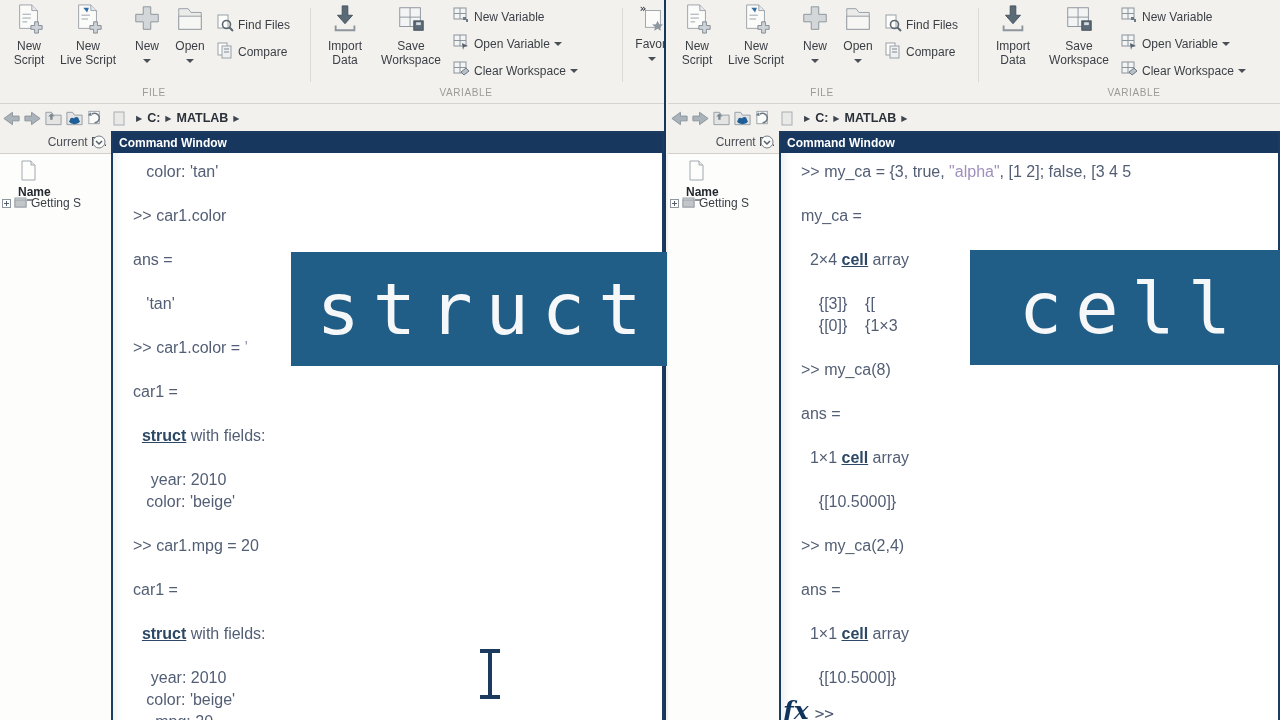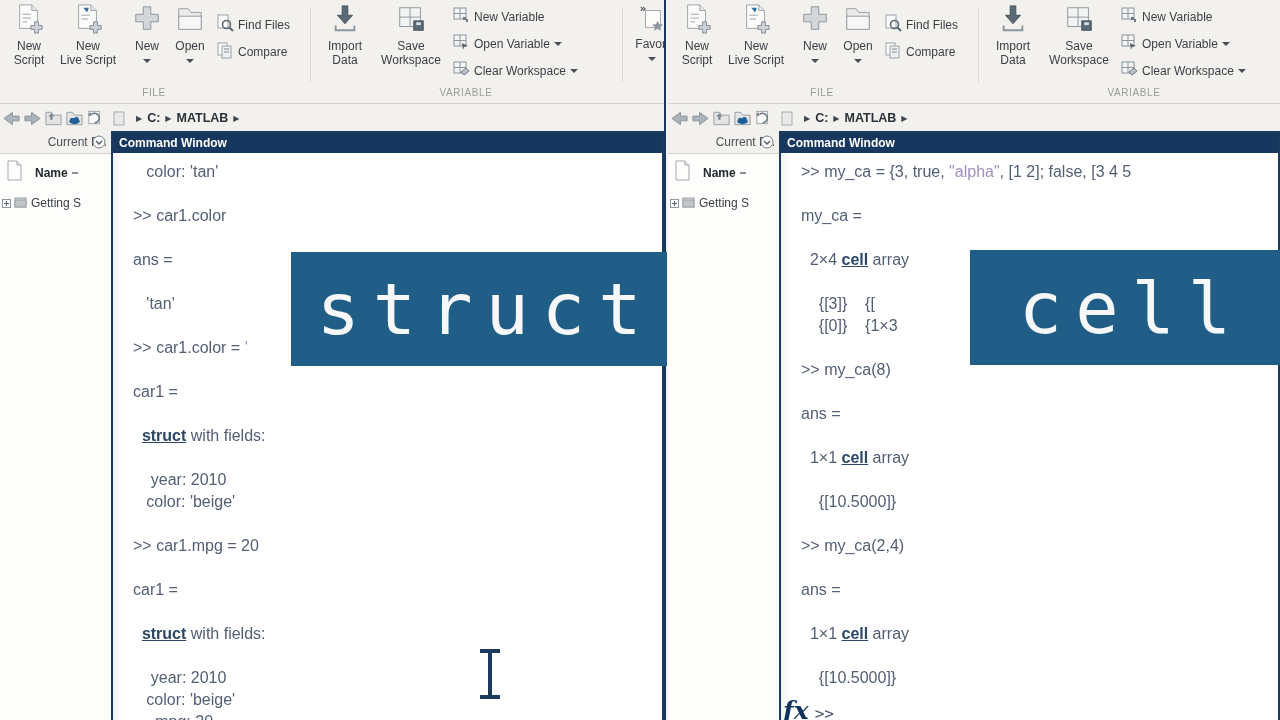--- a/index.html
+++ b/index.html
@@ -28,21 +28,21 @@
   .breadcrumb { display:flex; align-items:center; font-size:12.5px; color:#23282e; margin-left:8px; gap:5px; }
   .bc-arrow { font-size:8px; color:#3d4650; }
   .bc-seg { font-weight:bold; color:#2a3139; }
 
   
   .main { position:absolute; top:131px; left:0; right:0; bottom:0; display:flex; }
   .sidebar { width:111px; position:relative; background:#f2f1ee; }
   .sidebar-header { height:22px; font-size:12px; color:#4b5056; padding:4px 4px 0 4px; position:relative;text-align:right; }
   .sidebar-menu-btn { position:absolute; right:5px; top:4px; }
   .sidebar-body { position:absolute; top:22px; left:0; right:0; bottom:0; background:#fdfdfc; border-top:1px solid #d2d0cc; }
-  .name-header { position:absolute; top:6px; left:6px; display:flex; align-items:center; }
+  .name-header { position:absolute; top:6px; left:6px; display:flex; align-items:center;flex-direction:column; }
   .name-label { font-size:12px; font-weight:bold; color:#23282e; margin-left:12px; }
   .sort-dash { display:inline-block; width:6px; height:2px; background:#8b9096; margin-left:4px; }
   .tree-row { position:absolute; top:40px; left:2px; display:flex; align-items:center; white-space:nowrap; }
   .tree-label { font-size:12px; color:#3c4147; margin-left:4px; }
 
   .cmdwin { flex:1; position:relative; border:2px solid #1b3b61; border-bottom:none; background:#fca5a5; overflow:hidden; }
   .cmd-title { height:20px; background:#17375e; color:#ffffff; font-size:12px; font-weight:bold; padding:3px 0 0 6px; }
   .cmd-content {
     position:absolute; top:20px; left:0; right:0; bottom:0; background:#fff;
     font-family:Liberation Sans, sans-serif; font-size:16px; line-height:22px;

